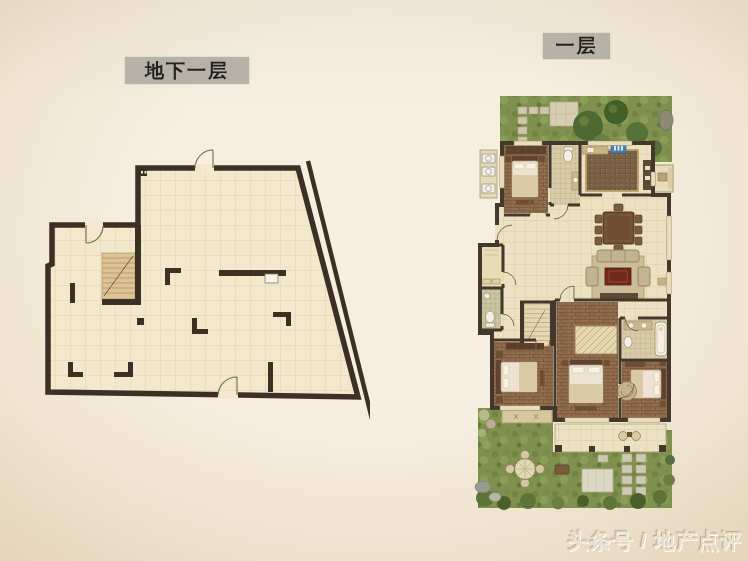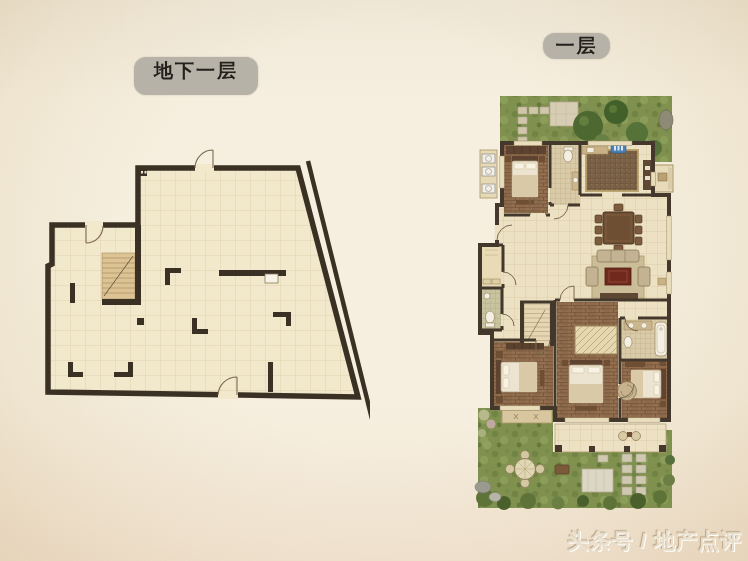--- a/index.html
+++ b/index.html
@@ -15,23 +15,22 @@
   .floor-label{
     position:absolute;
     background:#b6b2a8;
     color:#24211d;
     font-weight:bold;
     font-size:19px;
     letter-spacing:2px;
     text-align:center;
     line-height:27px;
     box-shadow:0 0 2px rgba(90,80,60,0.25);
-    border-radius:12px;
   }
-  #label-basement{left:134px;top:57px;width:124px;height:38px;}
+  #label-basement{left:125px;top:57px;width:124px;height:27px;}
   #label-first{left:543px;top:33px;width:67px;height:26px;line-height:26px;}
   .plan{position:absolute;}
   #plan-basement{left:40px;top:135px;width:330px;height:290px;}
   #plan-first{left:470px;top:88px;width:210px;height:428px;}
   .watermark{
     position:absolute;
     right:6px;top:527px;
     font-size:21px;font-weight:bold;letter-spacing:1px;
     color:#e9dec9;
     text-shadow:1px 1px 0 rgba(255,255,255,0.95), -1px -1px 1px rgba(140,110,80,0.5);

